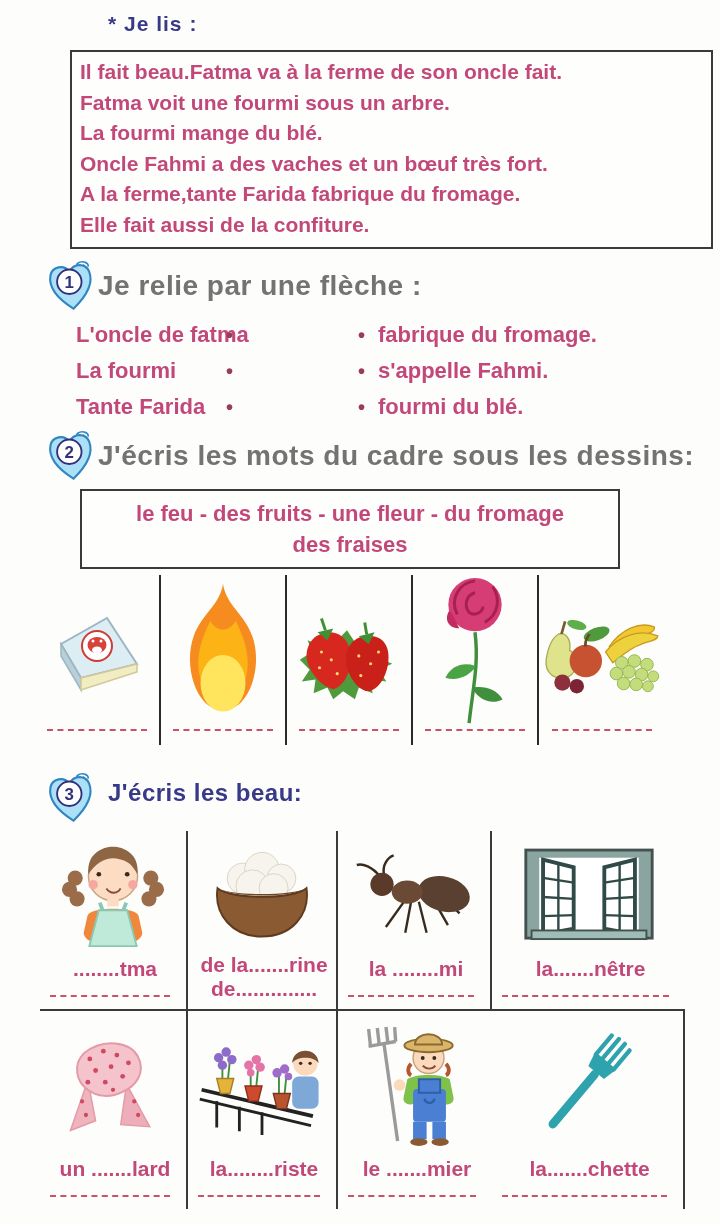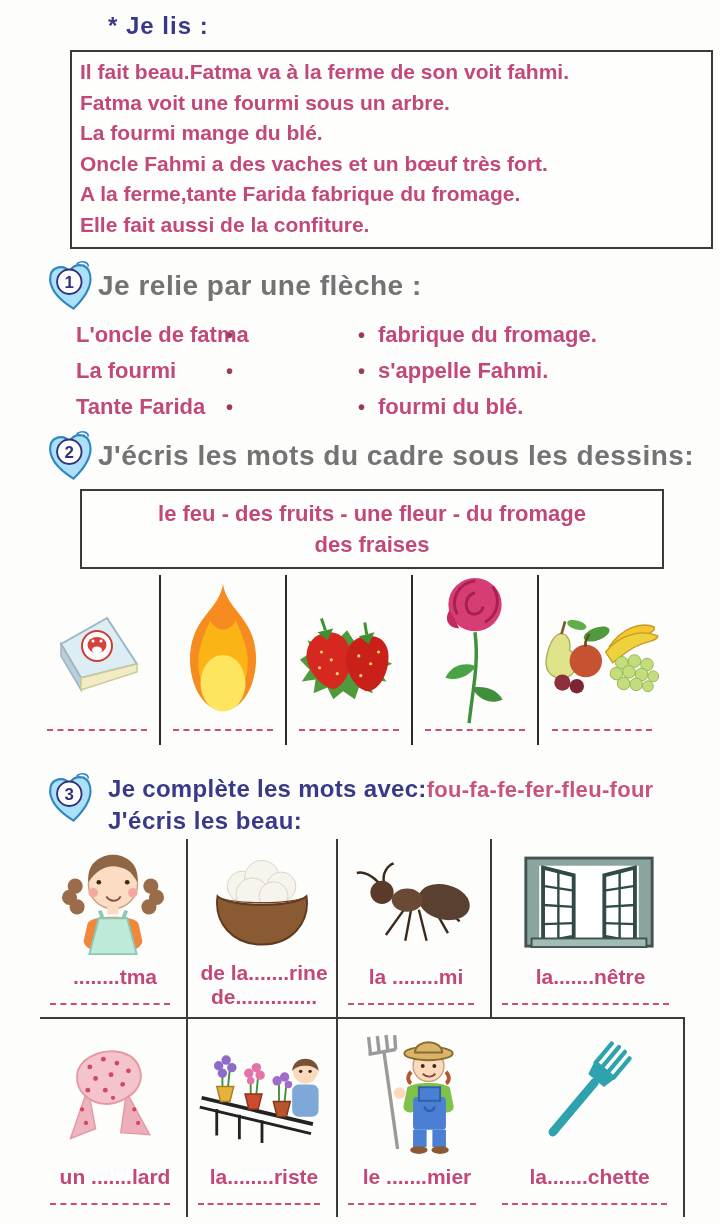--- a/index.html
+++ b/index.html
@@ -1,35 +1,35 @@
 <!DOCTYPE html>
 <html><head>
 <meta charset="utf-8">
 <style>
   * { margin:0; padding:0; box-sizing:border-box; }
   body { width:720px; height:1224px; background:#fbfbf8; font-family:"Liberation Sans", sans-serif; overflow:hidden; }
   .sheet { position:relative; width:720px; height:1224px; padding-top:12px; background:#fdfdfb; }
 
-  .main-title { margin-left:108px; font-size:24px; font-weight:bold; color:#39398a; letter-spacing:1px; height:32px; }
+  .main-title { margin-left:108px; font-size:21px; font-weight:bold; color:#39398a; letter-spacing:1px; height:32px; }
 
   .reading-box { margin-left:70px; margin-top:6px; width:643px; border:2px solid #3a3a3a; padding:5px 8px 7px 8px; background:#fefefc; }
   .reading-line { font-size:21px; font-weight:bold; color:#c2487a; line-height:30.5px; white-space:nowrap; }
 
   .ex-head { display:flex; align-items:center; margin-left:44px; margin-top:8px; height:58px; }
   .ex-title { font-size:28px; font-weight:bold; color:#737373; letter-spacing:0.5px; }
 
   .badge { width:54px; height:58px; flex:0 0 54px; }
 
   .matching { margin-left:76px; margin-top:2px; }
   .match-row { display:grid; grid-template-columns:150px 28px 104px 20px auto; align-items:center; height:36px; }
   .match-left { font-size:22px; font-weight:bold; color:#c2487a; white-space:nowrap; }
   .dot { font-size:20px; font-weight:bold; color:#9c3a5a; line-height:1; }
   .match-right { font-size:22px; font-weight:bold; color:#c2487a; white-space:nowrap; }
 
-  .word-box { margin-left:80px; margin-top:4px; width:584px; border:2px solid #3a3a3a; padding:7px 4px; background:#fefefc; }
+  .word-box { margin-left:80px; margin-top:4px; width:540px; border:2px solid #3a3a3a; padding:7px 4px; background:#fefefc; }
   .word-line { text-align:center; font-size:22px; font-weight:bold; color:#c2487a; line-height:31px; }
 
   .strip { display:flex; margin-left:35px; margin-top:6px; width:630px; height:170px; }
   .scell { width:126px; border-right:2px solid #2a2a2a; display:flex; flex-direction:column; align-items:center; justify-content:flex-end; padding-bottom:6px; }
   .scell:last-child { border-right:none; }
   .scell .pic { flex:1; display:flex; align-items:center; justify-content:center; width:100%; }
   .wline { width:100px; border-bottom:2px dashed #cc5068; height:0; margin-bottom:8px; }
 
   .ex3-head { display:flex; align-items:flex-start; margin-left:44px; margin-top:24px; }
   .ex3-lines { margin-left:10px; padding-top:6px; }
@@ -46,21 +46,21 @@
   .cell-label { font-size:21px; font-weight:bold; color:#c2487a; white-space:nowrap; padding-left:4px; }
   .cell-wline { border-bottom:2px dashed #cc5068; height:0; margin:14px 10px 4px 4px; }
 </style>
 </head>
 <body>
 
 <div class="sheet">
 
   <div class="main-title">* Je lis :</div>
   <div class="reading-box">
-    <div class="reading-line">Il fait beau.Fatma va à la ferme de son voit fahmi.</div>
+    <div class="reading-line">Il fait beau.Fatma va à la ferme de son oncle fait.</div>
     <div class="reading-line">Fatma voit une fourmi sous un arbre.</div>
     <div class="reading-line">La fourmi mange du blé.</div>
     <div class="reading-line">Oncle Fahmi a des vaches et un bœuf très fort.</div>
     <div class="reading-line">A la ferme,tante Farida fabrique du fromage.</div>
     <div class="reading-line">Elle fait aussi de la confiture.</div>
   </div>
 
   <div class="ex-head">
     <svg class="badge" viewBox="0 0 64 66">
       <path d="M40 6 C46 2 54 6 52 10 M40 6 C36 10 44 12 48 8" stroke="#2f86c2" stroke-width="2" fill="none"></path>
@@ -210,21 +210,20 @@
   </div>
 
   <div class="ex3-head">
     <svg class="badge" viewBox="0 0 64 66">
       <path d="M40 6 C46 2 54 6 52 10 M40 6 C36 10 44 12 48 8" stroke="#2f86c2" stroke-width="2" fill="none"></path>
       <path d="M32 60 C14 46 5 32 9 18 C12 8 26 6 32 16 C38 6 52 8 55 18 C59 32 50 46 32 60 Z" fill="#ace0f7" stroke="#2f86c2" stroke-width="2.5" transform="rotate(-6 32 32)"></path>
       <circle cx="30" cy="28" r="14.5" fill="#ffffff" stroke="#31317a" stroke-width="2.2"></circle>
       <text x="30" y="35" text-anchor="middle" font-size="20" font-weight="bold" fill="#31317a">3</text>
     </svg>
     <div class="ex3-lines">
-      <div class="ex3-line1"><span>Je complète les mots avec:</span><span class="syllables">fou-fa-fe-fer-fleu-four</span></div>
       <div class="ex3-line2">J'écris les beau:</div>
     </div>
   </div>
 
   <div class="grid4">
 
     <div class="gcell row1">
       <div class="pic">
         <svg width="104" height="112" viewBox="0 0 110 118">
           <g fill="#9a6c49">

